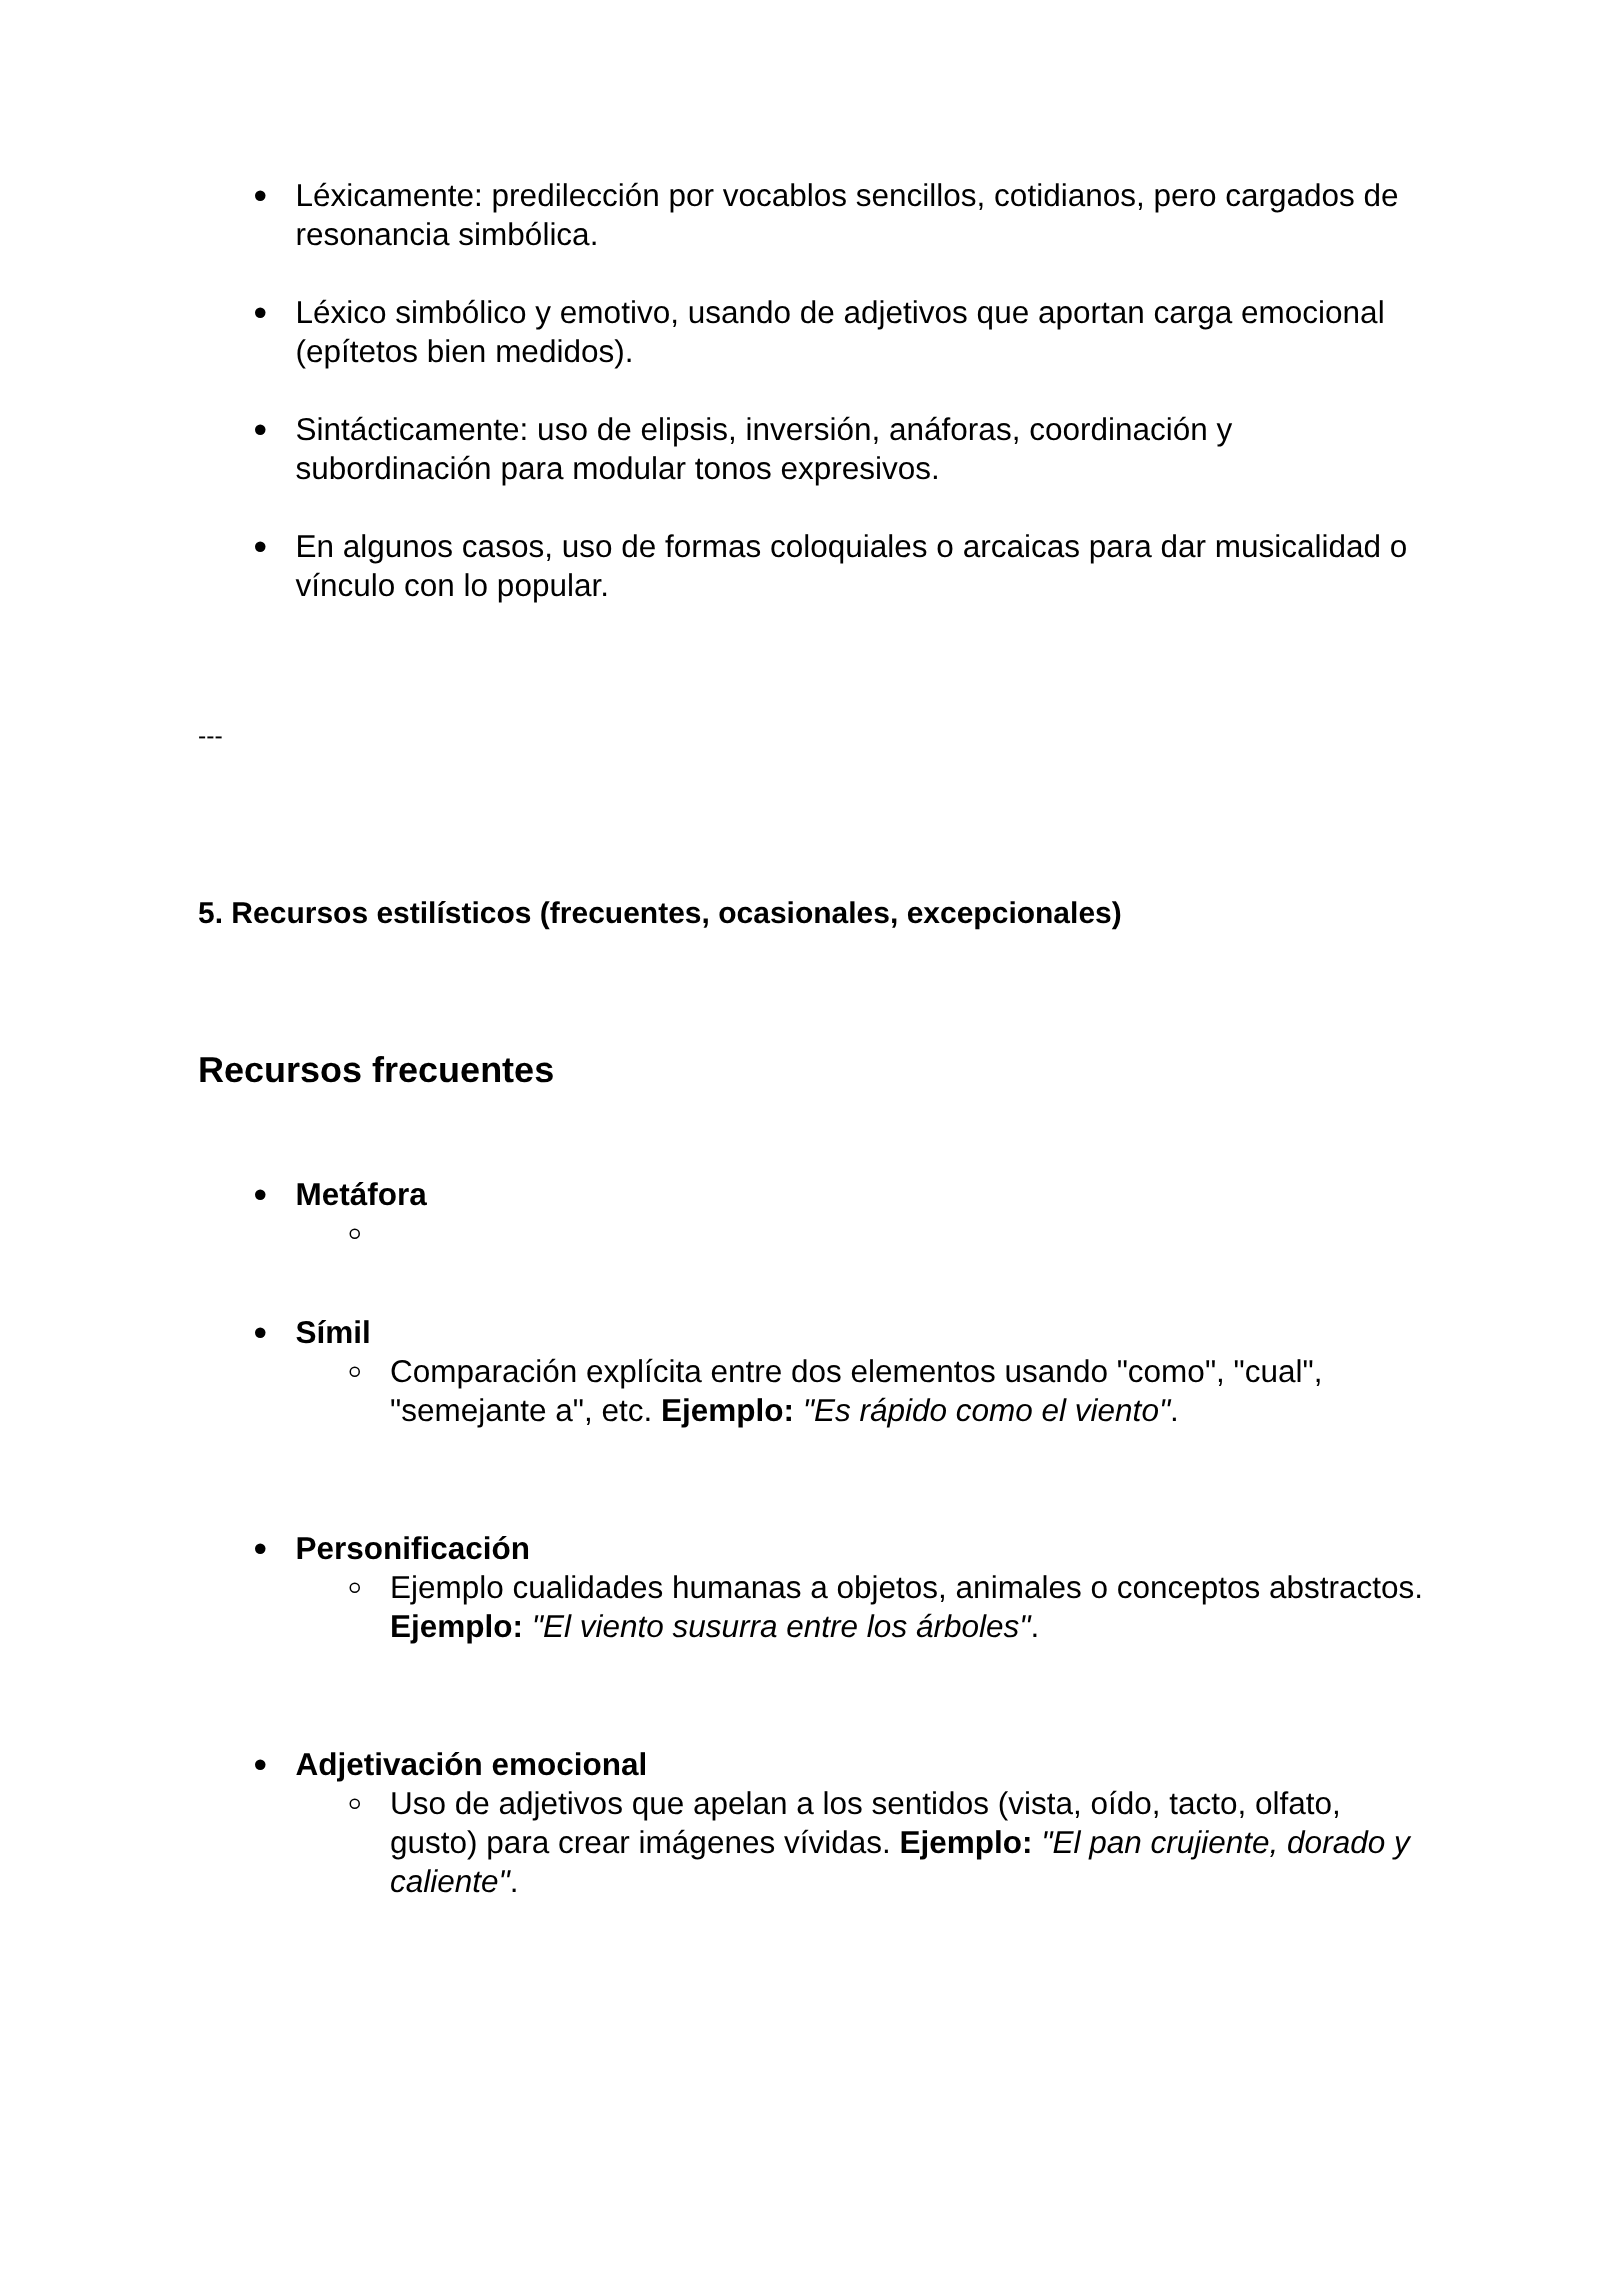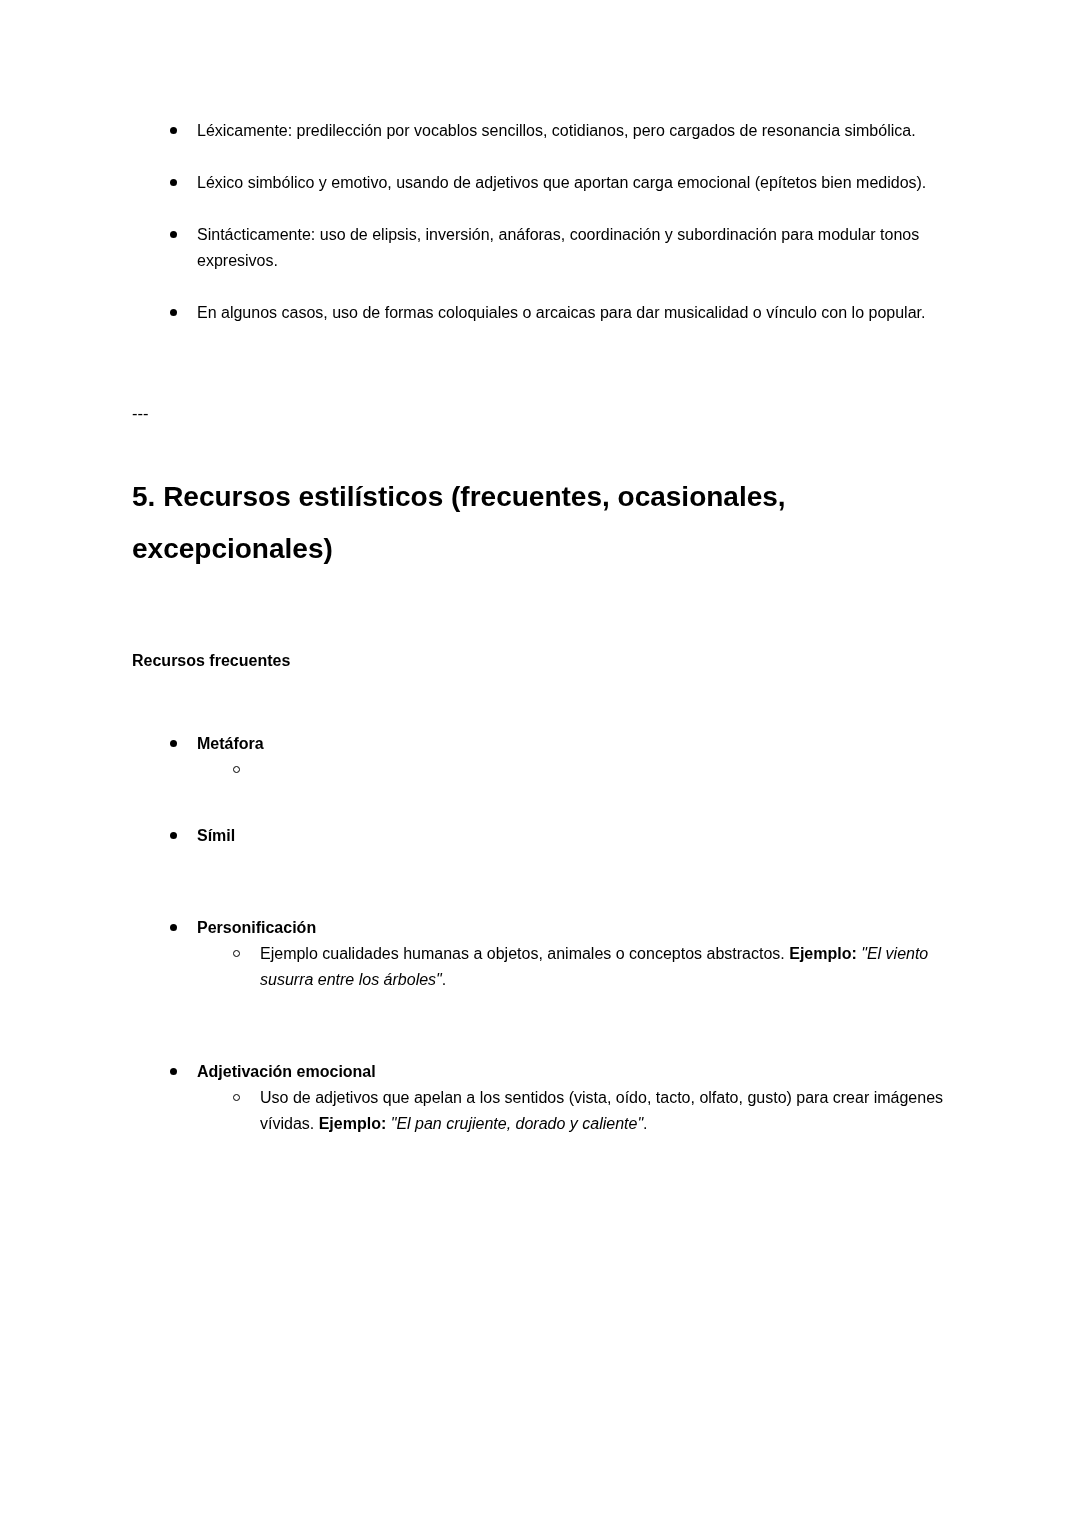--- a/index.html
+++ b/index.html
@@ -11,21 +11,21 @@
     font-family: "Liberation Sans", "DejaVu Sans", sans-serif;
     color: #000000;
   }
   .page {
     width: 1080px;
     height: 1525px;
     padding: 118px 128px 0 132px;
     background: #ffffff;
   }
   .body-text {
-    font-size: 16px;
+    font-size: 21px;
     line-height: 26px;
   }
   ul { list-style: none; }
   
   .l1-item {
     position: relative;
     padding-left: 65px;
     margin-bottom: 26px;
   }
   .l1-item:last-child { margin-bottom: 16px; }
@@ -55,30 +55,30 @@
   }
   .resource-item { margin-bottom: 66px; }
   .resource-item:last-child { margin-bottom: 0; }
   .term { font-weight: 700; }
   .sep {
     margin-top: 74px;
     font-size: 16.5px;
     line-height: 26px;
   }
   h1.section-heading {
-    margin-top: 45px;
-    font-size: 28px;
-    line-height: 52px;
+    margin-top: 86px;
+    font-size: 20px;
+    line-height: 38px;
     font-weight: 700;
     letter-spacing: 0;
     max-width: 760px;
   }
   h2.subsection-heading {
     margin-top: 72px;
-    font-size: 16px;
+    font-size: 24px;
     line-height: 28px;
     font-weight: 700;
   }
   .resources { margin-top: 56px; }
   .b { font-weight: 700; }
   .i { font-style: italic; }
 </style>
 </head>
 <body>
 
@@ -115,20 +115,24 @@
       <span class="marker-disc"></span>
       <span class="term">Metáfora</span>
       <div class="l2-row" style="margin-left:-65px;">
         <span class="marker-circle"></span>
       </div>
     </li>
 
     <li class="l1-item resource-item">
       <span class="marker-disc"></span>
       <span class="term">Símil</span>
+      <div class="l2-row" style="margin-left:-65px;">
+        <span class="marker-circle"></span>
+        <span><span>Comparación explícita entre dos elementos usando "como", "cual", "semejante a", etc. </span><span class="b">Ejemplo: </span><span class="i">"Es rápido como el viento"</span><span>.</span></span>
+      </div>
     </li>
 
     <li class="l1-item resource-item">
       <span class="marker-disc"></span>
       <span class="term">Personificación</span>
       <div class="l2-row" style="margin-left:-65px;">
         <span class="marker-circle"></span>
         <span><span>Ejemplo cualidades humanas a objetos, animales o conceptos abstractos. </span><span class="b">Ejemplo: </span><span class="i">"El viento susurra entre los árboles"</span><span>.</span></span>
       </div>
     </li>

